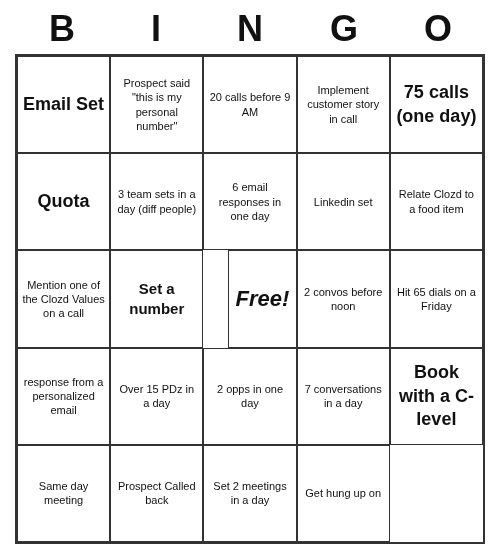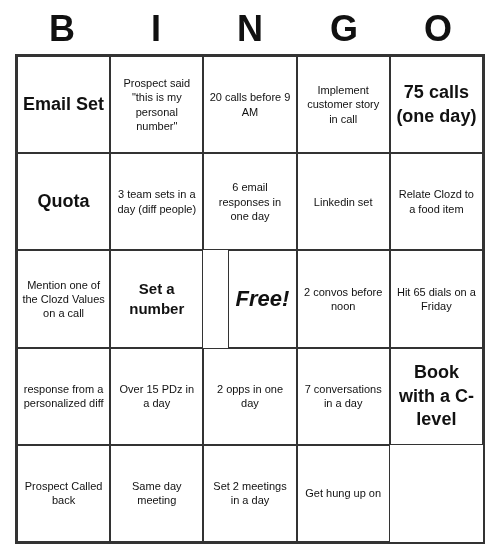--- a/index.html
+++ b/index.html
@@ -88,22 +88,22 @@
     <div class="bingo-cell large-text">Quota</div>
     <div class="bingo-cell">3 team sets in a day (diff people)</div>
     <div class="bingo-cell">6 email responses in one day</div>
     <div class="bingo-cell">Linkedin set</div>
     <div class="bingo-cell">Relate Clozd to a food item</div>
     <div class="bingo-cell">Mention one of the Clozd Values on a call</div>
     <div class="bingo-cell" style="font-size: 15px; font-weight: bold;">Set a number</div>
     <div class="bingo-cell free">Free!</div>
     <div class="bingo-cell">2 convos before noon</div>
     <div class="bingo-cell">Hit 65 dials on a Friday</div>
-    <div class="bingo-cell">response from a personalized diff</div>
+    <div class="bingo-cell">response from a personalized email</div>
     <div class="bingo-cell">Over 15 PDz in a day</div>
     <div class="bingo-cell">2 opps in one day</div>
     <div class="bingo-cell">7 conversations in a day</div>
     <div class="bingo-cell large-text">Book with a C-level</div>
+    <div class="bingo-cell">Same day meeting</div>
     <div class="bingo-cell">Prospect Called back</div>
-    <div class="bingo-cell">Same day meeting</div>
     <div class="bingo-cell">Set 2 meetings in a day</div>
     <div class="bingo-cell">Get hung up on</div>
   </div>
 
 </body></html>

